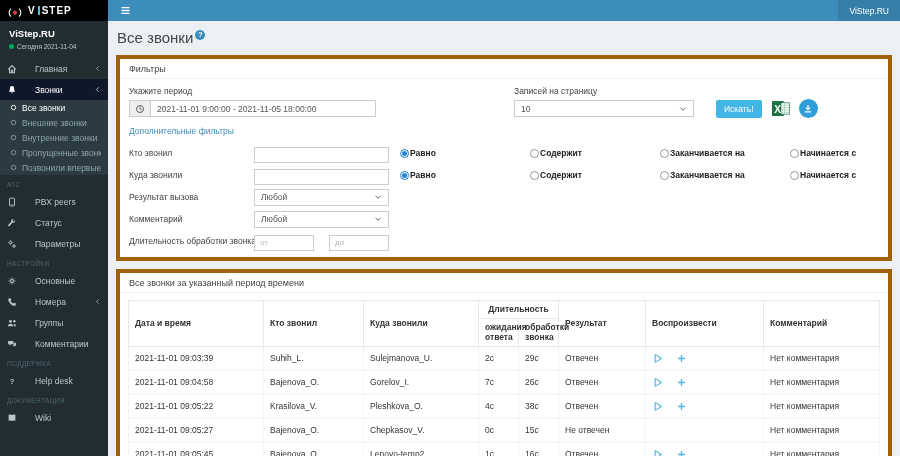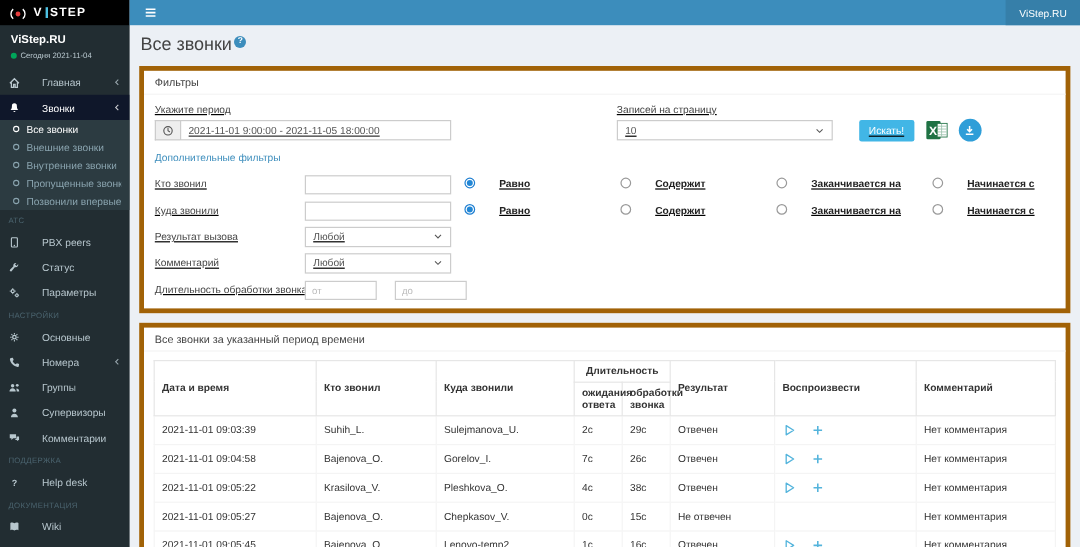--- a/index.html
+++ b/index.html
@@ -44,21 +44,21 @@
   .content { padding:7px 8px 0; overflow:hidden; }
   .page-title { font-size:15px; color:#444; font-weight:normal; margin:1px 0 9px 1px; }
   .help-badge { display:inline-block; width:10px; height:10px; background:#3c8dbc; color:#fff;
                 border-radius:50%; font-size:7px; line-height:10px; text-align:center;
                 font-weight:bold; vertical-align:super; margin-left:2px; cursor:pointer; }
 
   .box { background:#fff; border:4px solid #a16207; margin-bottom:8px; }
   .box-header { padding:5px 9px 4px; font-size:9px; color:#444; border-bottom:1px solid #f4f4f4; }
 
   
-  .filters-body { padding:7px 9px 6px;text-decoration:underline; }
+  .filters-body { padding:7px 9px 6px; }
   .frow1 { display:flex; align-items:flex-start; }
   .field-label { font-size:8.5px; color:#444; display:block; }
   .period-block { width:247px; }
   .input-group { display:flex; height:17px; margin-top:4px; }
   .ig-addon { width:21px; background:#eee; border:1px solid #ccc; border-right:none;
               display:flex; align-items:center; justify-content:center; color:#555; }
   .ig-addon svg { width:10px; height:10px; }
   .ig-input { flex:1; min-width:0; border:1px solid #ccc; font-size:8.5px; color:#555;
               padding:0 6px; outline:none; font-family:"Liberation Sans", sans-serif; }
   .perpage-block { width:180px; margin-left:138px; }
@@ -71,29 +71,29 @@
                 height:18px; border-radius:2px; cursor:pointer; font-family:"Liberation Sans", sans-serif; }
   .excel-btn { width:19px; height:19px; display:inline-flex; cursor:pointer; }
   .excel-btn svg { width:100%; height:100%; }
   .download-btn { width:19px; height:19px; border-radius:50%; background:#2f9ed8; display:flex;
                   align-items:center; justify-content:center; cursor:pointer; }
   .download-btn svg { width:12px; height:12px; }
   .more-link { display:inline-block; font-size:8.5px; color:#3c8dbc; text-decoration:none;
                margin:8px 0 7px; cursor:pointer; }
   .frow { display:flex; align-items:center; height:20px; margin-bottom:2px; }
   .flabel { width:125px; flex-shrink:0; font-size:8.5px; color:#444; white-space:nowrap; }
-  .fctrl { width:122px; flex-shrink:0; }
+  .fctrl { width:135px; flex-shrink:0; }
   .txt-input { width:100%; height:16px; border:1px solid #ccc; font-size:8.5px; color:#555;
                padding:0 5px; outline:none; font-family:"Liberation Sans", sans-serif; }
   .small-input { width:60px; height:16px; border:1px solid #ccc; font-size:8px; color:#555;
                  padding:0 5px; outline:none; font-family:"Liberation Sans", sans-serif; }
   .small-input::placeholder, .ig-input::placeholder { color:#bbb; }
   .gap15 { display:inline-block; width:15px; }
   .radio-zone { display:flex; padding-left:11px; }
-  .radio-opt { width:130px; display:flex; align-items:flex-start; gap:20px; cursor:pointer; }
+  .radio-opt { width:130px; display:flex; align-items:center; gap:1px; cursor:pointer; }
   .radio-circ { position:relative; width:9px; height:9px; border:1px solid #999;
                 border-radius:50%; background:#fff; flex-shrink:0; }
   .radio-circ.checked { border-color:#1f7fd1; }
   .radio-circ.checked::after { content:""; position:absolute; inset:1px; border-radius:50%;
                 background:#2287d6; }
   .radio-label { font-size:8.5px; font-weight:bold; color:#222; white-space:nowrap; }
 
   
   .table-body { padding:7px 8px 0; }
   table { width:100%; border-collapse:collapse; table-layout:fixed; }
@@ -260,31 +260,20 @@
             <svg viewBox="0 0 16 16" xmlns="http://www.w3.org/2000/svg">
               <g fill="currentColor">
                 <circle cx="5.6" cy="5.4" r="2.3"></circle>
                 <path d="M1.4 13.2c0-2.3 1.9-4.2 4.2-4.2s4.2 1.9 4.2 4.2z"></path>
                 <circle cx="11.8" cy="5" r="1.9"></circle>
                 <path d="M10.6 9.2a4 4 0 0 1 3.8 4h-3.2z"></path>
               </g>
             </svg>
           </span>
           <span class="mi-label">Группы</span>
-        </div>
-        <div class="menu-item">
-          <span class="mi-icon">
-            <svg viewBox="0 0 16 16" xmlns="http://www.w3.org/2000/svg">
-              <g fill="currentColor">
-                <circle cx="8" cy="5" r="2.7"></circle>
-                <path d="M3.3 13.8c0-2.6 2.1-4.7 4.7-4.7s4.7 2.1 4.7 4.7z"></path>
-              </g>
-            </svg>
-          </span>
-          <span class="mi-label">Супервизоры</span>
         </div>
         <div class="menu-item">
           <span class="mi-icon">
             <svg viewBox="0 0 16 16" xmlns="http://www.w3.org/2000/svg">
               <g fill="currentColor">
                 <path d="M1.8 3h8.4v5.4H6.4L4 10.6V8.4H1.8z"></path>
                 <path d="M11.4 6h2.8v4.6h-1.2v1.8l-2-1.8H8.6l2.2-2V6z"></path>
               </g>
             </svg>
           </span>

